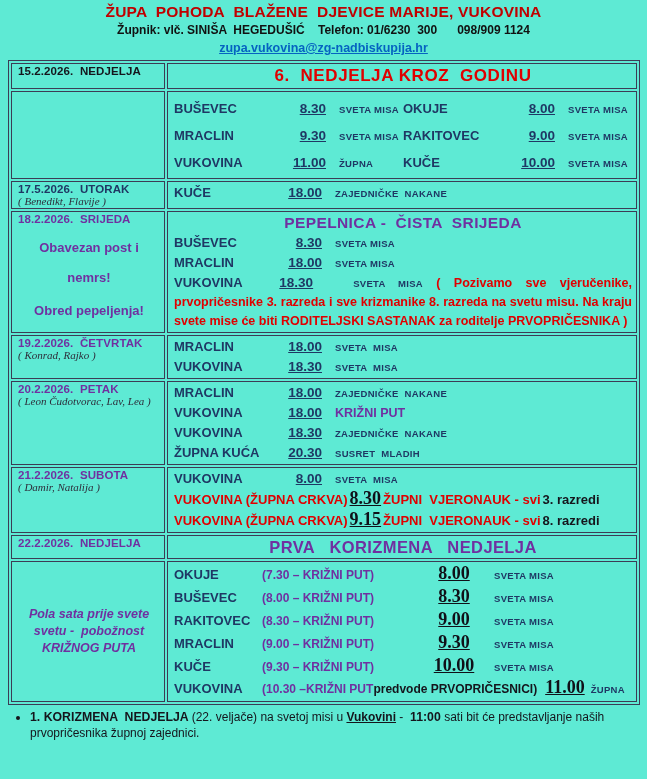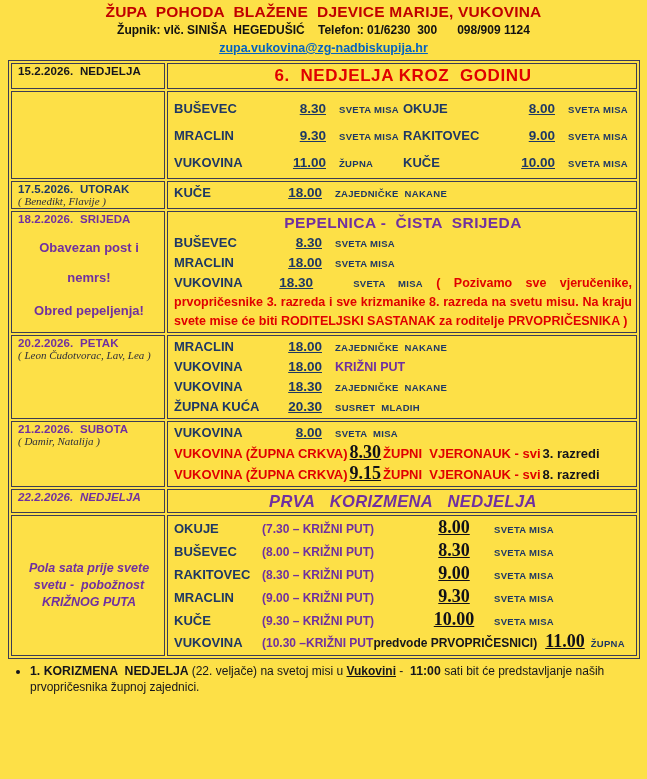--- a/index.html
+++ b/index.html
@@ -1,18 +1,18 @@
 <!DOCTYPE html>
 <html><head>
 <meta charset="utf-8">
 <style>
   * { margin:0; padding:0; box-sizing:border-box; }
   body { background:#e8e8e8; }
   .page {
-    width:647px; height:779px; background:#fde047; overflow:hidden;
+    width:647px; height:779px; background:#5eead4; overflow:hidden;
     font-family:"Liberation Sans", sans-serif; color:#1a1a1a;
     padding-top:3px; margin:0 auto; position:relative;
   }
   .prewrap { white-space:pre-wrap; }
   .center { text-align:center; }
 
   
   .hdr { text-align:center; line-height:1.2; }
   .hdr-title { color:#C00000; font-weight:700; font-size:15.5px; letter-spacing:0.2px; }
   .hdr-contact { color:#111111; font-weight:700; font-size:12px; margin-top:1px; }
@@ -50,21 +50,21 @@
   .mass-col { width:50%; }
   .mass-col .line { line-height:26px; }
   .mass-col .slot-loc { min-width:96px; }
 
   .tr1 td { height:24px; }
   .tr3 td, .tr4 td { height:26px; }
   .tr5 td { height:110px; }
   .tr6 td { height:34px; }
   .tr7 td { height:76px; }
   .tr8 td { height:58px; }
-  .tr9 td { height:20px;font-style:italic; }
+  .tr9 td { height:20px; }
   .tr10 td { height:124px; }
 
   
   .note-purple { color:#7030A0; font-weight:700; font-size:13px; text-align:center; line-height:17px;margin-top:13px; }
   .r5-notes { margin-top:14px; }
   .r5-par { text-align:justify; font-size:12.5px; line-height:19px; margin-top:0; }
   .r5-par .iloc { display:inline-block; min-width:92px; color:#1F3864; font-weight:700; font-size:13px; }
   .r5-par .itime { color:#1F3864; font-weight:700; font-size:13.5px; text-decoration:underline; }
   .r5-par .ilab { color:#1F3864; font-weight:700; font-size:9.5px; letter-spacing:0.3px; }
   .r5-par .inote { color:#E00000; font-weight:700; font-size:12.5px; }
@@ -201,20 +201,38 @@
         </div>
         <p class="r5-par">
           <span class="iloc">VUKOVINA</span>
           <span class="itime">18.30</span>&nbsp;&nbsp;
           <span class="ilab">SVETA  MISA</span>
           <span class="inote">( Pozivamo sve vjeručenike, prvopričesnike 3. razreda i sve krizmanike 8. razreda na svetu misu. Na kraju svete mise će biti RODITELJSKI SASTANAK za roditelje PRVOPRIČESNIKA )</span>
         </p>
       </td>
     </tr>
 
+    <tr class="tr6">
+      <td>
+        <div class="date purple prewrap">19.2.2026.  ČETVRTAK</div>
+        <div class="saints">( Konrad, Rajko )</div>
+      </td>
+      <td>
+        <div class="line">
+          <span class="loc slot-loc">MRACLIN</span>
+          <span class="time slot-time">18.00</span>
+          <span class="lab">SVETA  MISA</span>
+        </div>
+        <div class="line">
+          <span class="loc slot-loc">VUKOVINA</span>
+          <span class="time slot-time">18.30</span>
+          <span class="lab">SVETA  MISA</span>
+        </div>
+      </td>
+    </tr>
 
     <tr class="tr7">
       <td>
         <div class="date purple prewrap">20.2.2026.  PETAK</div>
         <div class="saints">( Leon Čudotvorac, Lav, Lea )</div>
       </td>
       <td>
         <div class="line">
           <span class="loc slot-loc">MRACLIN</span>
           <span class="time slot-time">18.00</span>

